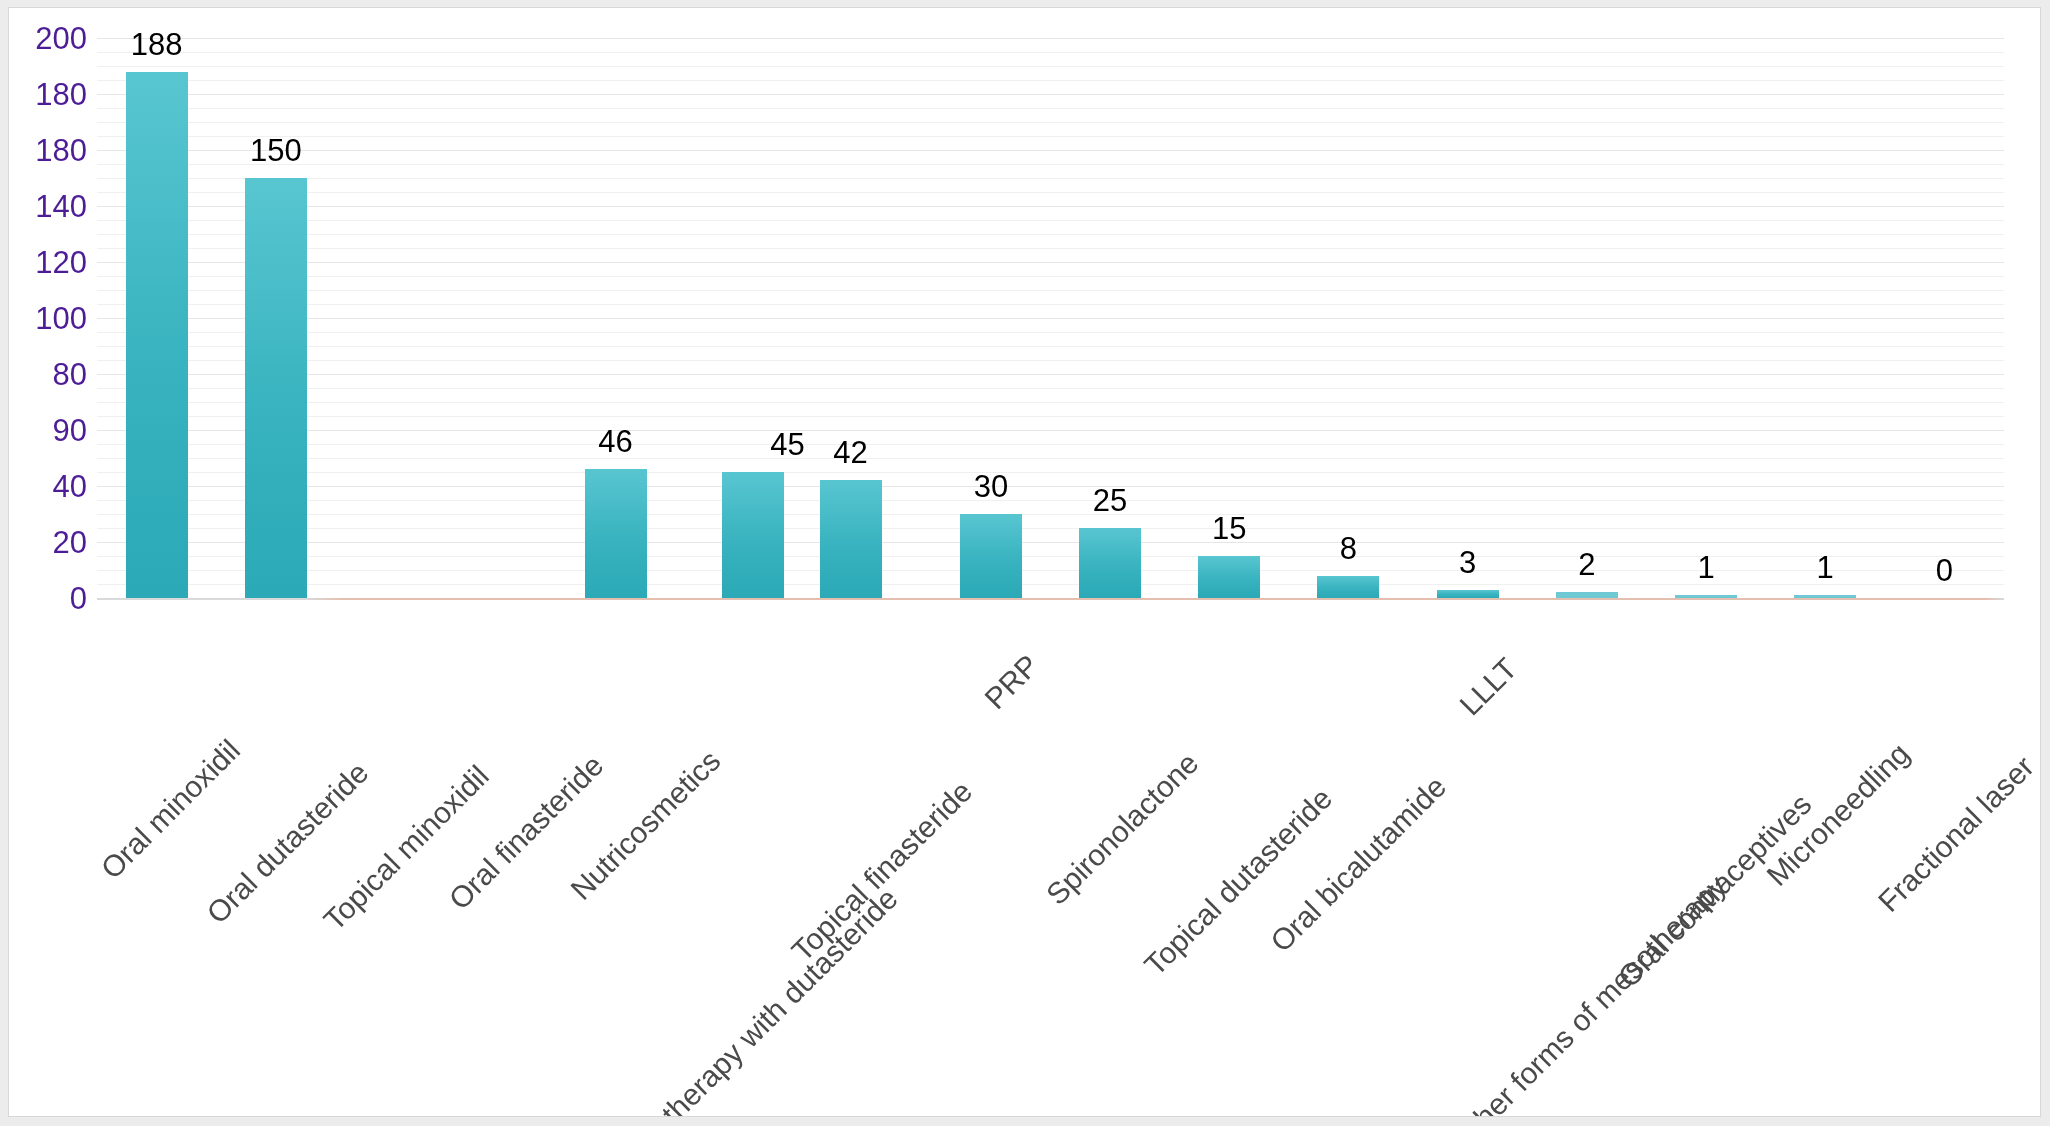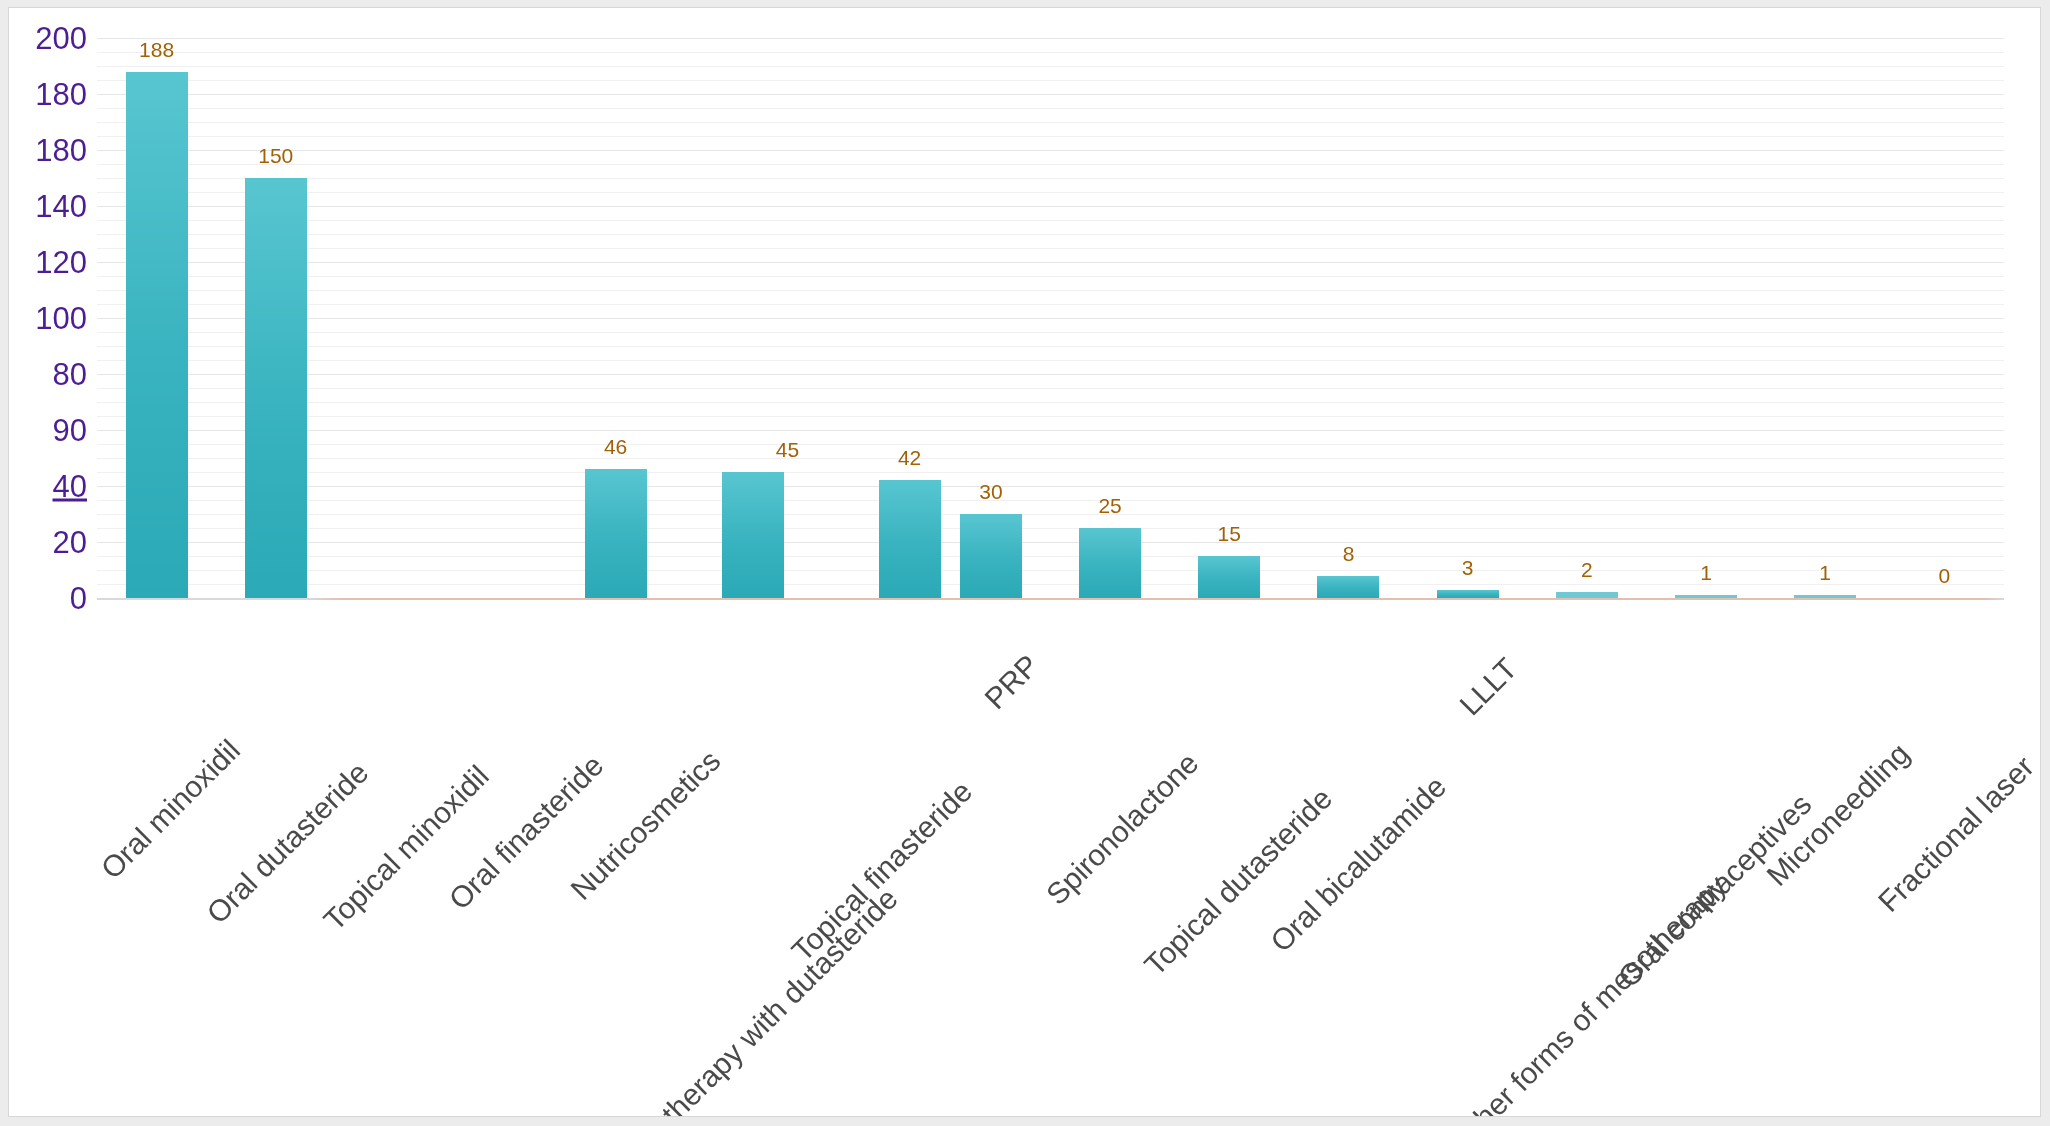--- a/index.html
+++ b/index.html
@@ -133,22 +133,22 @@
     bottom: 0;
     left: 50%;
     transform: translateX(-50%);
     width: 62px;
     background: linear-gradient(to bottom, #58c6d1 0%, #38b3bf 55%, #2ba9b6 100%);
   }
   .bar-value {
     position: absolute;
     left: 50%;
     transform: translateX(-50%);
-    font-size: 21px;
-    color: #a16207;
+    font-size: 31px;
+    color: #000000;
     line-height: 1;
     white-space: nowrap;
   }
 
   
   #xlabels-layer {
     position: absolute;
     left: 88px;
     top: 598px;
     width: 1907px;
@@ -183,21 +183,21 @@
   <div id="chart-card">
 
     <div id="plot-area">
       <div id="gridlines"></div>
       <div id="gridlines-major"></div>
     </div>
 
     <div id="y-axis">
         <div class="y-tick" style="top: 560px;">0</div>
         <div class="y-tick" style="top: 504px;">20</div>
-        <div class="y-tick" style="top: 448px; text-decoration: underline;">40</div>
+        <div class="y-tick" style="top: 448px;">40</div>
         <div class="y-tick" style="top: 392px;">90</div>
         <div class="y-tick" style="top: 336px;">80</div>
         <div class="y-tick" style="top: 280px;">100</div>
         <div class="y-tick" style="top: 224px;">120</div>
         <div class="y-tick" style="top: 168px;">140</div>
         <div class="y-tick" style="top: 112px;">180</div>
         <div class="y-tick" style="top: 56px;">180</div>
         <div class="y-tick" style="top: 0px;">200</div>
       </div>
 
@@ -211,21 +211,21 @@
           <div class="bar-value" style="bottom: 432px;">150</div>
         </div>
         <div class="bar-slot" style="left: 459px; width: 119.188px; text-align: center;">
           <div class="bar" style="height: 128.8px;"></div>
           <div class="bar-value" style="bottom: 140.8px;">46</div>
         </div>
         <div class="bar-slot" style="left: 595.938px; width: 119.188px;">
           <div class="bar" style="height: 126px;"></div>
           <div class="bar-value" style="bottom: 138px; margin-left: 35px;">45</div>
         </div>
-        <div class="bar-slot" style="left: 753px; width: 119.188px;">
+        <div class="bar-slot" style="left: 694px; width: 119.188px;">
           <div class="bar" style="height: 117.6px;"></div>
           <div class="bar-value" style="bottom: 129.6px;">42</div>
         </div>
         <div class="bar-slot" style="left: 834.312px; width: 119.188px;">
           <div class="bar" style="height: 84px;"></div>
           <div class="bar-value" style="bottom: 96px;">30</div>
         </div>
         <div class="bar-slot" style="left: 953.5px; width: 119.188px;">
           <div class="bar" style="height: 70px;"></div>
           <div class="bar-value" style="bottom: 82px;">25</div>

